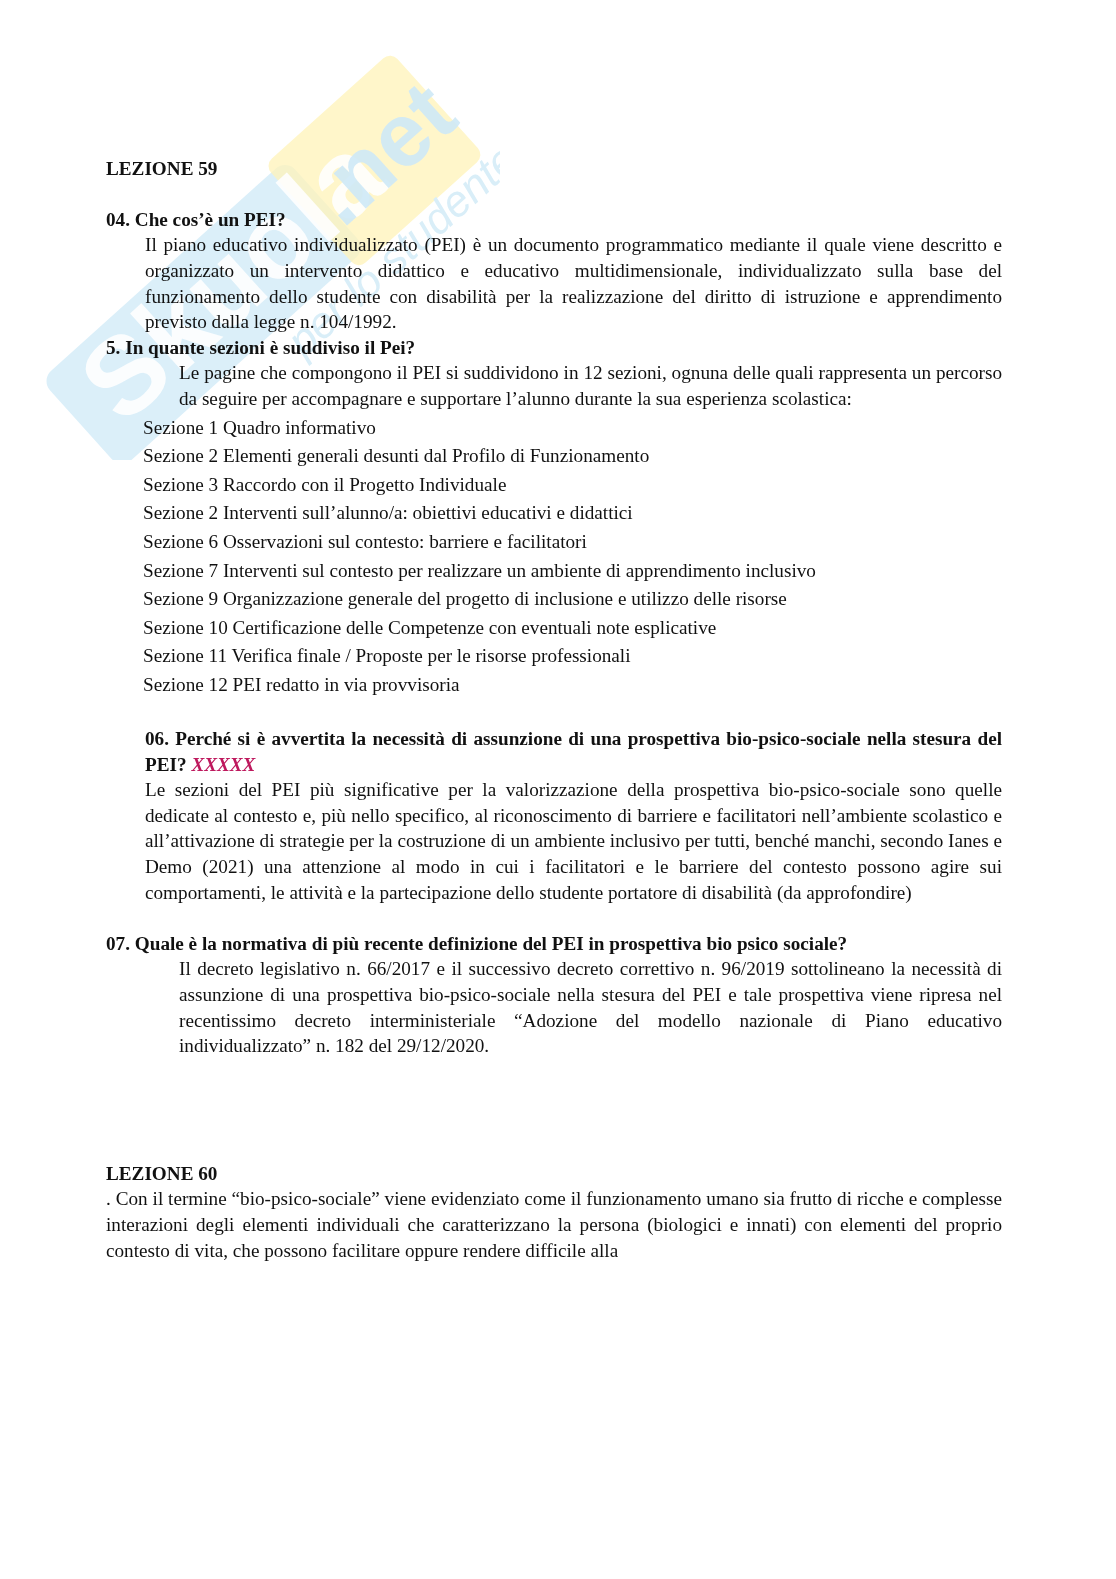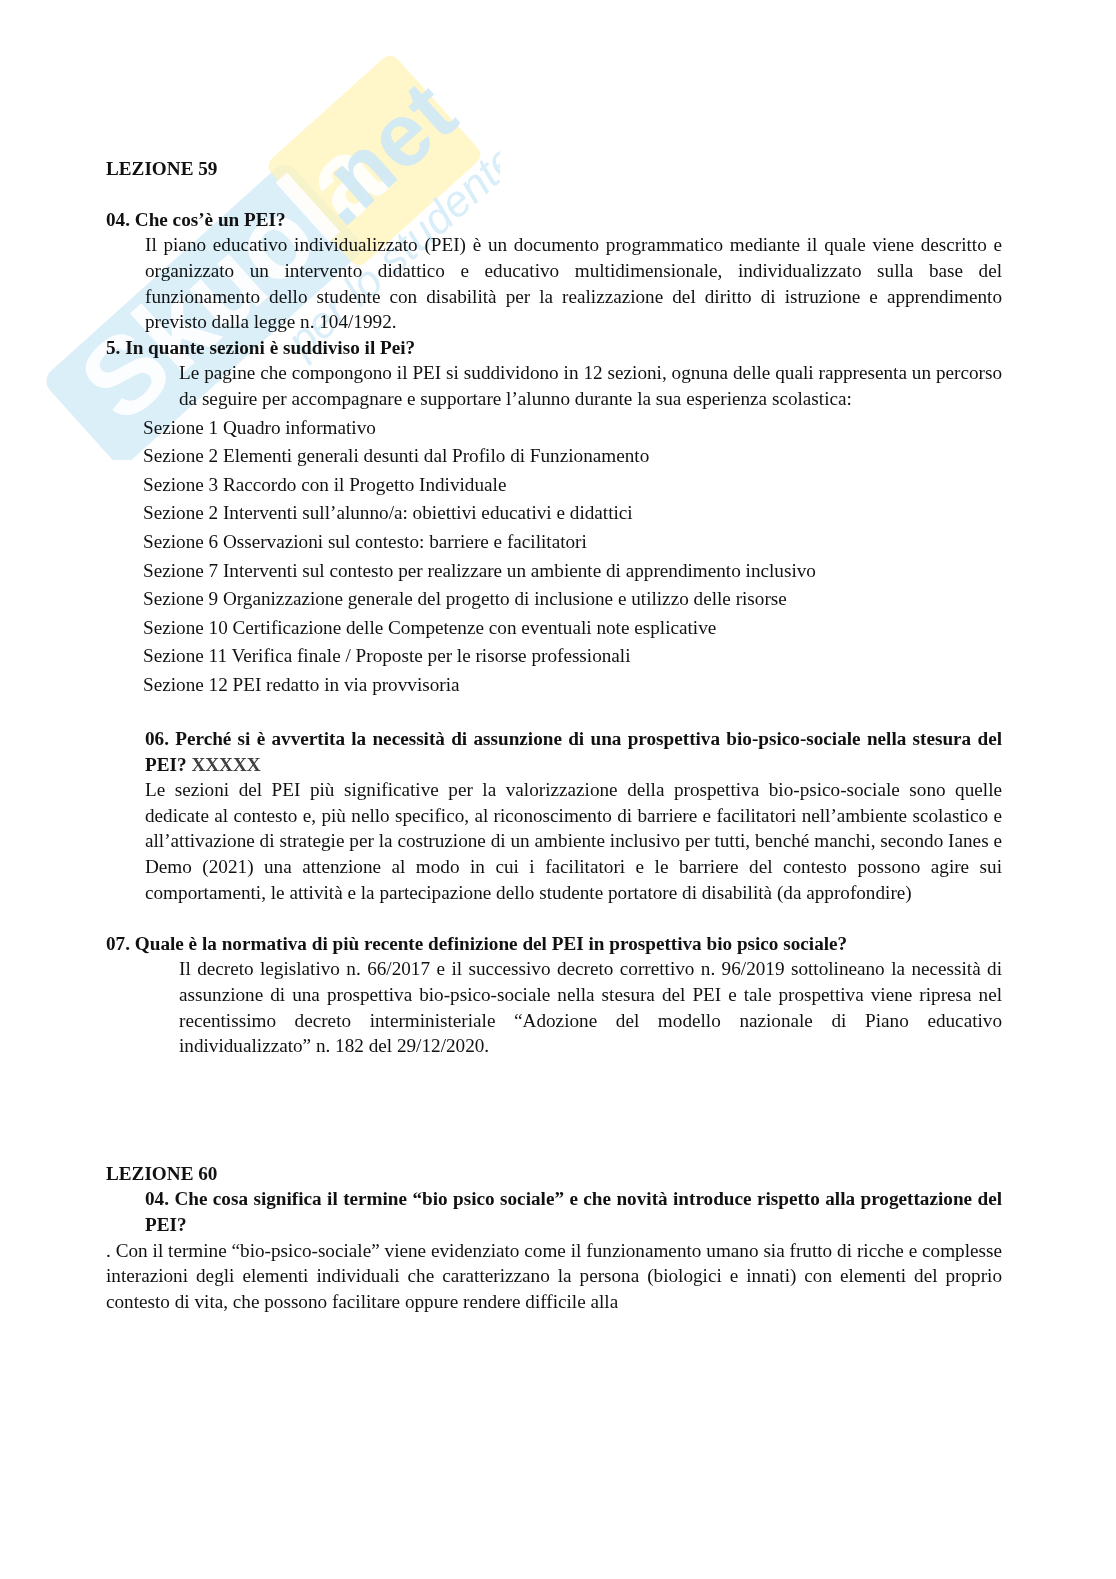--- a/index.html
+++ b/index.html
@@ -42,21 +42,21 @@
       margin-left: 39px;
     }
     .bold { font-weight: bold; }
     .heading-lesson {
       font-weight: bold;
       margin: 0;
     }
     .indent {
       padding-left: 34px;
     }
-    .red { color: #404040; font-weight: bold; }
+    .red { color: #be185d; font-weight: bold; font-style: italic; }
     .gap-1 { height: 25.6px; }
     .list-item {
       margin: 3px;
       text-align: justify;
       text-align-last: left;
     }
     .wm-text {
       font-family: "Liberation Sans", "DejaVu Sans", sans-serif;
     }
   </style>
@@ -106,16 +106,15 @@
   <div class="gap-1"></div>
 
   <p class="p bold"><span>07.</span> <span>Quale è la normativa di più recente definizione del PEI in prospettiva bio psico sociale?</span></p>
   <div class="indent">
     <p class="p last-left">Il decreto legislativo n. 66/2017 e il successivo decreto correttivo n. 96/2019 sottolineano la necessità di assunzione di una prospettiva bio-psico-sociale nella stesura del PEI e tale prospettiva viene ripresa nel recentissimo decreto interministeriale “Adozione del modello nazionale di Piano educativo individualizzato” n. 182 del 29/12/2020.</p>
   </div>
 
   <div style="height: 102px;"></div>
 
   <p class="heading-lesson">LEZIONE 60</p>
-  <p class="p bold last-left">04. Che cosa significa il termine “bio psico sociale” e che novità introduce rispetto alla progettazione del PEI?</p>
   <p class="p">. Con il termine “bio-psico-sociale” viene evidenziato come il funzionamento umano sia frutto di ricche e complesse interazioni degli elementi individuali che caratterizzano la persona (biologici e innati) con elementi del proprio contesto di vita, che possono facilitare oppure rendere difficile alla</p>
 
 </div>
 
 </body></html>

